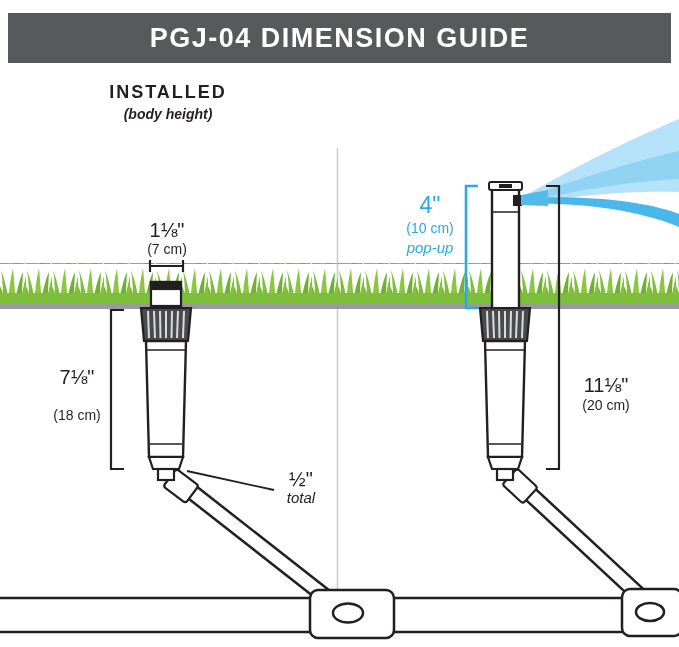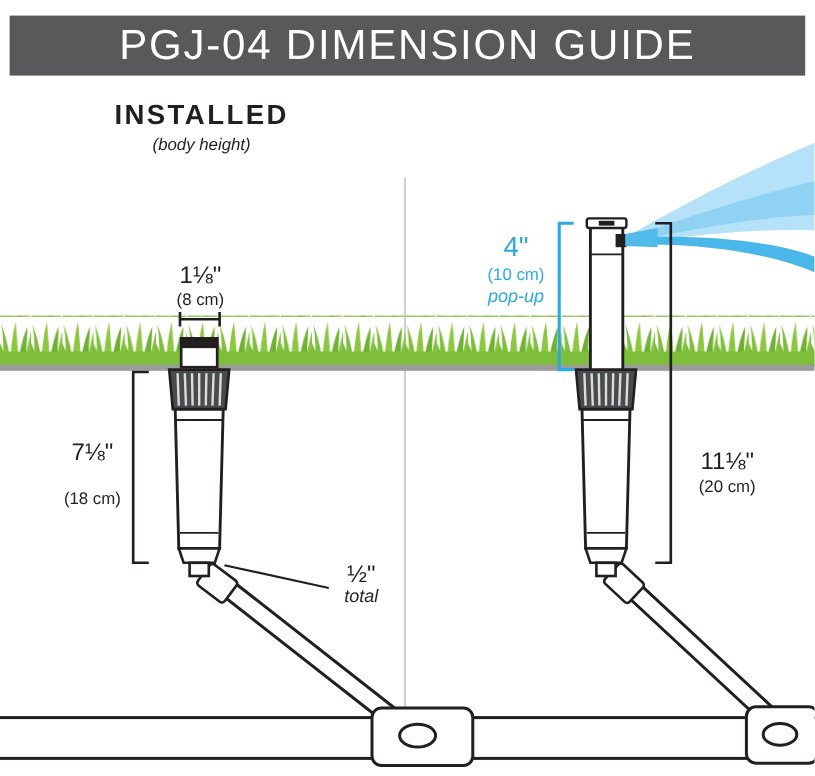--- a/index.html
+++ b/index.html
@@ -5,25 +5,25 @@
   html,body{margin:0;padding:0;background:#ffffff;}
   .canvas{
     position:relative;width:679px;height:647px;background:#ffffff;overflow:hidden;
     font-family:"Liberation Sans", sans-serif;color:#231F20;
   }
   .bar{
     position:absolute;left:8px;top:13px;width:663px;height:50px;background:#58595B;
     display:flex;align-items:center;justify-content:center;
   }
   .bar h1{
-    margin:0;color:#ffffff;font-size:35px;font-weight:normal;letter-spacing:1.5px;line-height:50px;white-space:nowrap;
+    margin:0;color:#ffffff;font-size:27px;font-weight:bold;letter-spacing:1.5px;line-height:50px;white-space:nowrap;
   }
   .panel-head{position:absolute;top:82px;width:320px;text-align:center;}
-  .panel-head .pt{font-size:23px;font-weight:bold;letter-spacing:2px;}
-  .panel-head .ps{font-size:14px;font-style:italic;margin-top:3px;}
+  .panel-head .pt{font-size:18px;font-weight:bold;letter-spacing:2px;}
+  .panel-head .ps{font-size:14px;font-style:italic;margin-top:3px;font-weight:bold;}
   .diagram{position:absolute;left:0;top:0;z-index:1;}
   .lbl{position:absolute;z-index:2;text-align:center;line-height:1.1;}
   .num{font-size:20px;}
   .metric{font-size:14px;}
   .word{font-size:15px;font-style:italic;}
   .blue{color:#29ABE2;}
   .popup-num{font-size:23px;}
 </style>
 </head>
 <body>
@@ -153,21 +153,21 @@
     </g>
     <g stroke="#231F20" stroke-width="2.2" fill="none">
       <path d="M546,186 L559,186 L559,469 L546,469"></path>
     </g>
     <g stroke="#29ABE2" stroke-width="2.6" fill="none">
       <path d="M478,186 L466,186 L466,308 L478,308"></path>
     </g>
   </svg>
 
   <div class="lbl num" style="left:127px;top:219px;width:80px;">1⅛"</div>
-  <div class="lbl metric" style="left:127px;top:242px;width:80px;">(8 cm)</div>
+  <div class="lbl metric" style="left:127px;top:242px;width:80px;">(7 cm)</div>
 
   <div class="lbl num" style="left:37px;top:366px;width:80px;">7⅛"</div>
   <div class="lbl metric" style="left:30px;top:390px;width:94px;margin-top:18px;">(18 cm)</div>
 
   <div class="lbl num" style="left:264px;top:468px;width:74px;">½"</div>
   <div class="lbl word" style="left:264px;top:490px;width:74px;">total</div>
 
   <div class="lbl popup-num blue" style="left:400px;top:193px;width:60px;">4"</div>
   <div class="lbl metric blue" style="left:400px;top:221px;width:60px;">(10 cm)</div>
   <div class="lbl word blue" style="left:400px;top:240px;width:60px;">pop-up</div>

